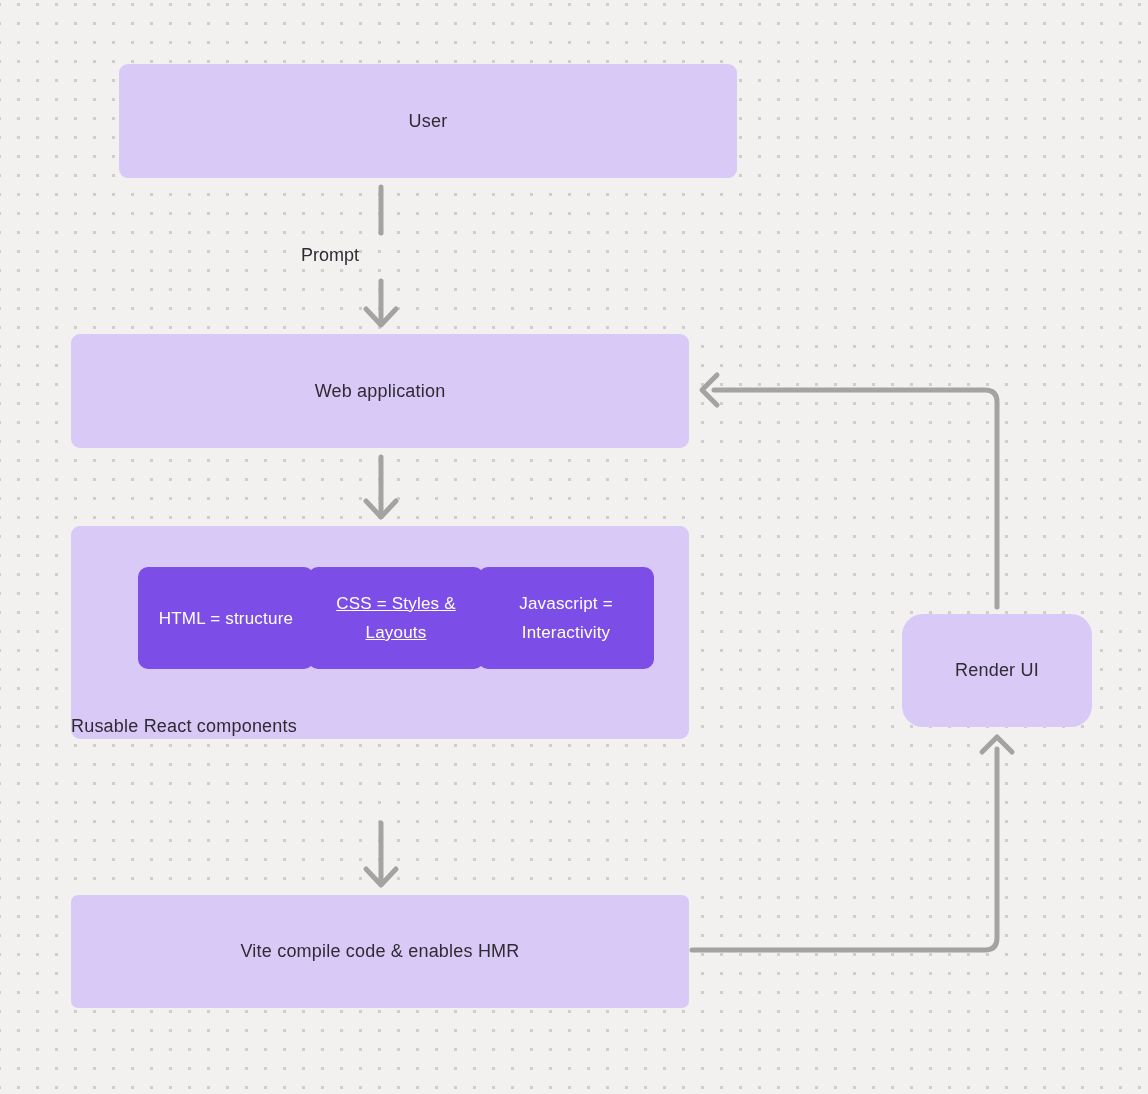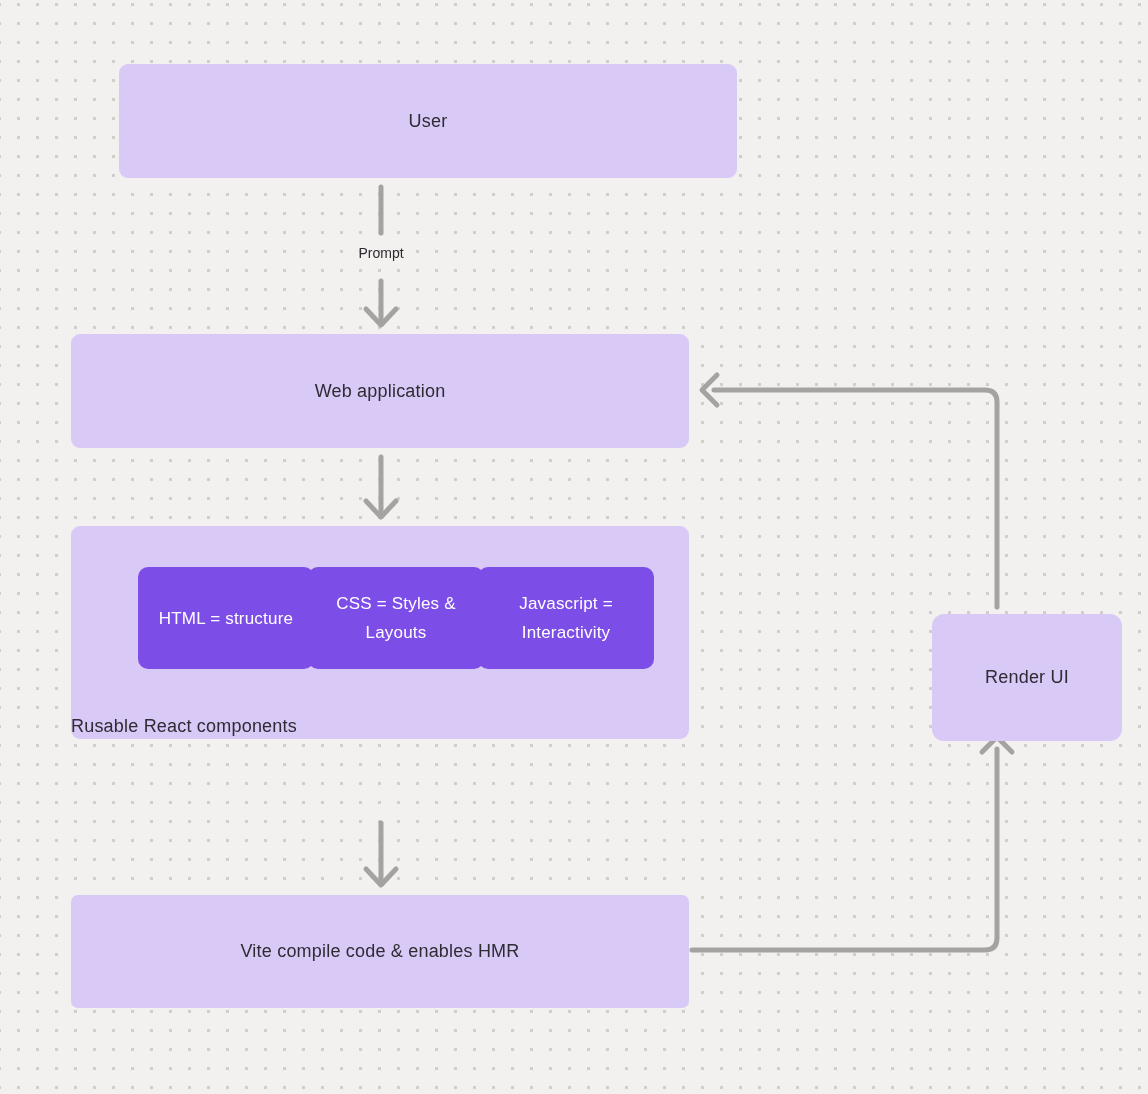--- a/index.html
+++ b/index.html
@@ -34,22 +34,22 @@
     padding:0 16px;
   }
   .group-label{
     position:absolute;left:0;right:0;top:190px;
     text-align:left;
     font-size:18px;
     color:var(--text_dark,#2e2b33);
   }
   .edge-label{
     position:absolute;
-    width:160px;text-align:center;
-    font-size:14px;
+    width:160px;
+    font-size:18px;
     color:var(--text_dark,#2e2b33);
   }
 </style>
 </head>
 <body>
 
 <div class="canvas" style="--background: #f2f1ef; --dot: #d0cecb; --box_light: #d8c9f6; --box_dark: #7d4de8; --arrow: #a5a3a1; --text_dark: #2e2b33; --text_light: #ffffff;">
 
   <svg class="connectors" viewBox="0 0 1148 1094">
 
@@ -80,32 +80,32 @@
   <div class="node node-light" style="left:71px;top:334px;width:618px;height:114px;">
     <span>Web application</span>
   </div>
 
   <div class="node node-light" style="left:71px;top:526px;width:618px;height:213px;align-items:flex-start;">
 
     <div class="node node-dark" style="left:67px;top:41px;width:144px;height:102px;">
       <span>HTML = structure</span>
     </div>
 
-    <div class="node node-dark" style="left:237px;top:41px;width:144px;height:102px;">
+    <div class="node node-dark" style="left:237px;top:41px;width:144px;height:102px;text-decoration:underline;">
       <span>CSS = Styles &amp; Layouts</span>
     </div>
 
     <div class="node node-dark" style="left:407px;top:41px;width:144px;height:102px;">
       <span>Javascript = Interactivity</span>
     </div>
 
     <div class="group-label">Rusable React components</div>
   </div>
 
   <div class="node node-light" style="left:71px;top:895px;width:618px;height:113px;border-radius:7px;">
     <span>Vite compile code &amp; enables HMR</span>
   </div>
 
-  <div class="node node-light" style="left:932px;top:614px;width:190px;height:127px;border-radius:12px;">
+  <div class="node node-light" style="left:902px;top:614px;width:190px;height:113px;border-radius:21px;">
     <span>Render UI</span>
   </div>
 
 </div>
 
 </body></html>

